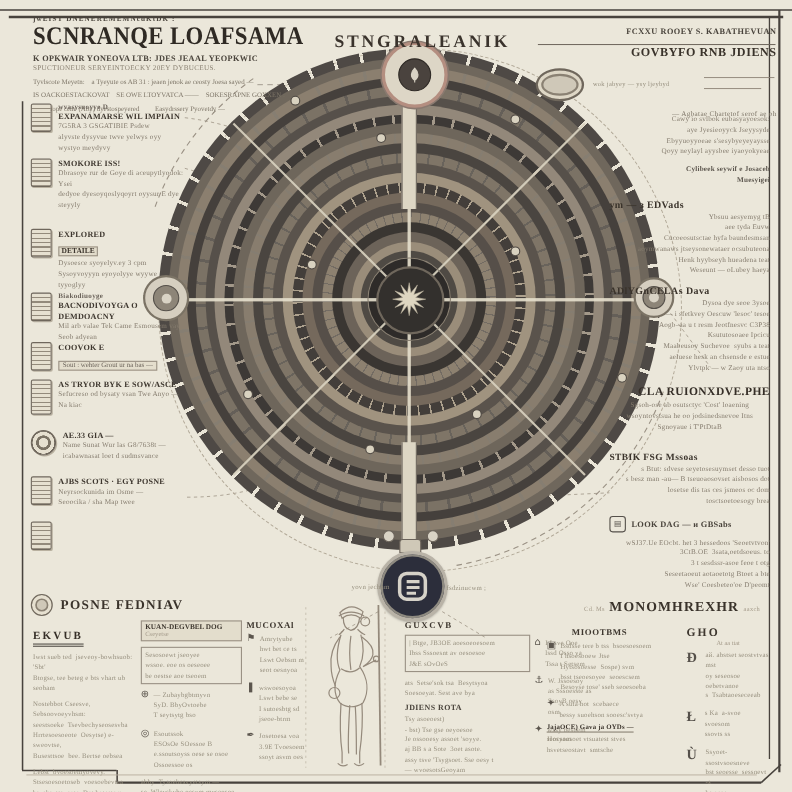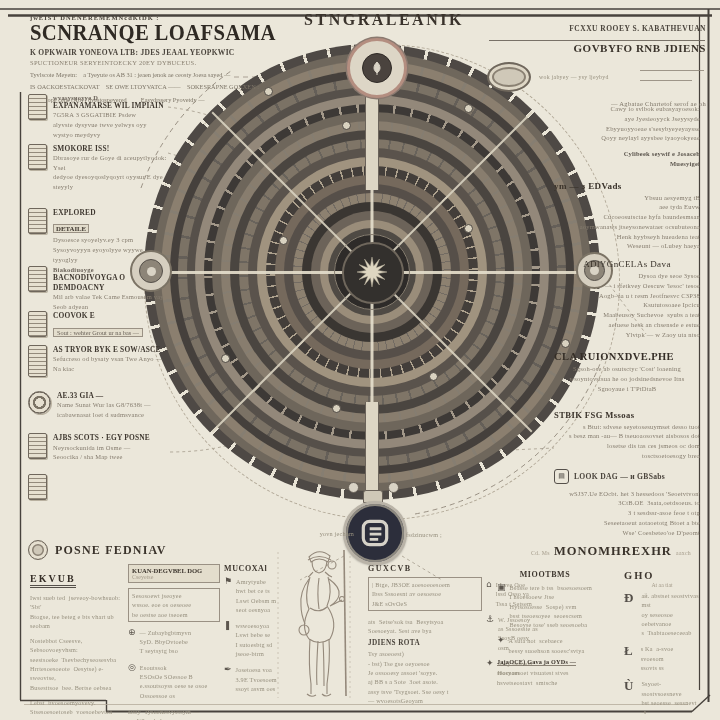--- a/index.html
+++ b/index.html
@@ -37,22 +37,22 @@
   .licon.tall{height:30px}
   .ltitle{font-size:7.4px;font-weight:bold;color:#3e372f;letter-spacing:.2px;line-height:1.25}
   .ltitle2{display:inline-block;font-size:6.8px;font-weight:bold;color:#3e372f;
            border:1px solid #9a9184;background:#e2dccb;padding:0 2px;margin-top:1px}
   .leyebrow{font-size:6.4px;font-weight:bold;color:#6b635a;letter-spacing:.3px}
   .lboxed{display:inline-block;font-size:6.3px;color:#6b635a;border:1px solid #9a9184;
           background:#e4decd;padding:0 3px;margin-top:2px}
   .lafter{font-size:6.3px;color:#97907f;margin-top:1px}
   
   .r-h2{font-size:9px;font-weight:bold;color:#3a332b;letter-spacing:.4px}
-  .r-h3{font-size:9px;font-weight:normal;color:#3a332b;text-align:center;letter-spacing:.4px}
-  .r-h4{font-size:10.5px;font-weight:bold;color:#352e27;text-align:left;letter-spacing:.4px}
+  .r-h3{font-size:9px;font-weight:bold;color:#3a332b;letter-spacing:.4px}
+  .r-h4{font-size:10.5px;font-weight:bold;color:#352e27;text-align:right;letter-spacing:.4px}
   .r-h5{font-size:8.6px;font-weight:bold;color:#3a332b;letter-spacing:.4px}
   .r-badge{display:flex;align-items:center;gap:5px}
   .sq-icon{width:13px;height:13px;border:1.4px solid #55504a;border-radius:3px;
            display:flex;align-items:center;justify-content:center;
            font-size:7px;color:#55504a;font-family:"DejaVu Sans",sans-serif}
   .r-badge-text{font-size:7.6px;font-weight:bold;color:#4a443c;letter-spacing:.3px}
   
   #diagram{left:144px;top:44px;width:456px;height:456px;z-index:2}
   .ring,.spoke,.marker{position:absolute;border-radius:50%}
   .spoke{border-radius:0;transform-origin:0 50%}
@@ -151,21 +151,21 @@
 <div class="abs" style="left:30px;top:14px;width:232px;z-index:4">
   <div class="eyebrow">jwEIST DNENEREMEMNcdKtDK :</div>
   <div class="big-title">SCNRANQE LOAFSAMA</div>
   <div class="subtitle">K OPKWAIR YONEOVA LTB: JDES JEAAL YEOPKWIC</div>
   <div class="subtitle2">SPUCTIONEUR SERYEINTOECKY 20EY DYBUCEUS.</div>
 </div>
 <div class="abs meta ml" style="left:30px;top:69px;width:424px;z-index:4">Tyvlscote Meyetn:    a Tyeyute os AB 31 : jeaen jenok ae ceosty Joesa sayed —
 IS OACKOESTACKOVAT    SE OWE LTOYVATCA ——    SOKESRAPNE GOXXEN :
 Stucquope cene (Aoy) dyestospeyered         Easydrssery Pyovetdy —</div>
 
-<div class="abs center-title" style="left:250px;top:11px;width:268px;z-index:4">STNGRALEANIK</div>
+<div class="abs center-title" style="left:250px;top:30px;width:268px;z-index:4">STNGRALEANIK</div>
 
 <div class="abs" style="left:487px;top:24px;width:219px;z-index:4">
   <div class="tr-line1">FCXXU ROOEY S. KABATHEVUAN</div>
   <div class="tr-head">GOVBYFO RNB JDIENS</div>
   <div style="display:flex;align-items:center;gap:8px;margin-top:8px;justify-content:flex-start">
     <div class="tr-badge"></div>
     <div class="tr-note">wok jabyey — ysy ljeybyd</div>
   </div>
   <div class="tr-caption">— Agbatae Chartetof serof ae oh</div>
 </div>

